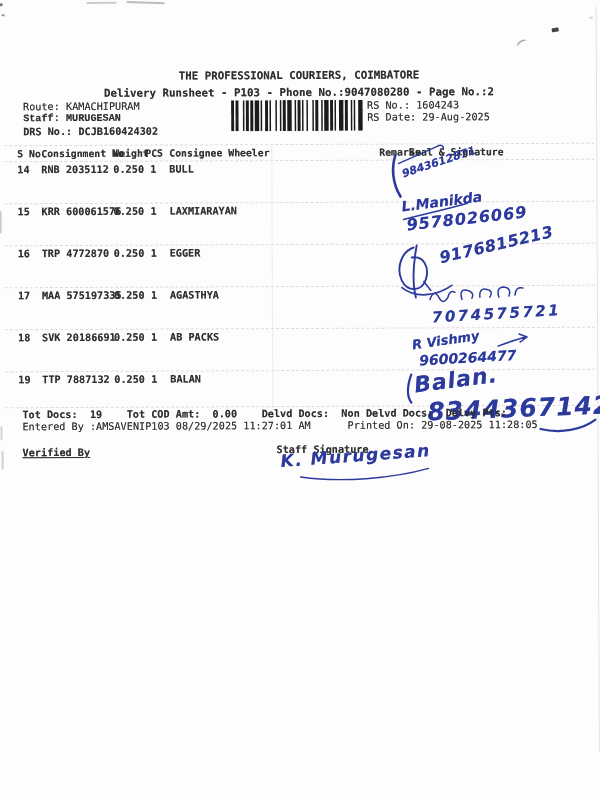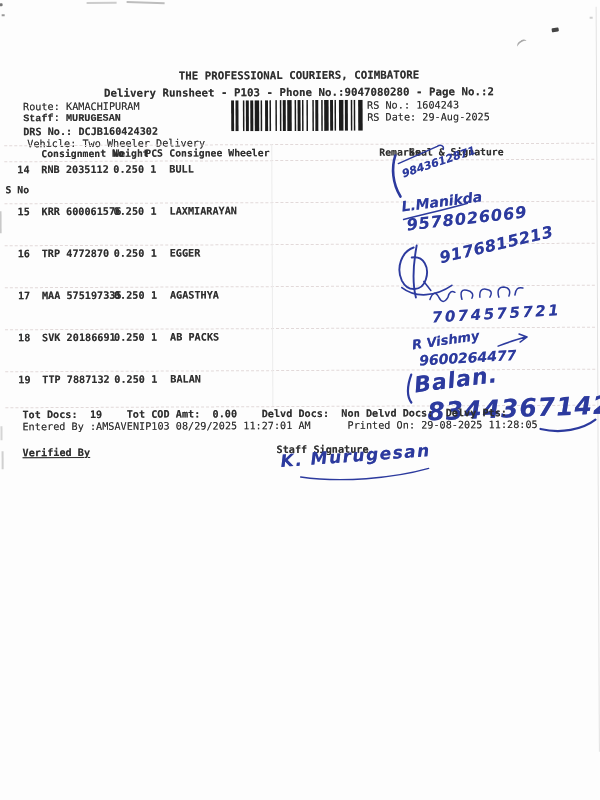--- a/index.html
+++ b/index.html
@@ -13,21 +13,21 @@
   .sz9{font-size:9.8px;line-height:11px;}
   .ctr{left:0;width:100%;text-align:center;}
   .pre{white-space:pre;}
   .hline{border-top:1px dashed #e2d9d9;height:0;left:5px;width:590px;}
   .vline{border-left:1px solid #ececec;width:0;}
   .hand{font-family:"DejaVu Sans","Liberation Sans",sans-serif;color:#2c3a9e;font-style:italic;
         font-weight:600;text-shadow:0 0 .5px rgba(44,58,158,.55);transform-origin:0 50%;white-space:pre;}
   .trow{position:absolute;left:0;width:100%;height:14px;}
   .cell{position:absolute;top:0;}
   .c-sno{left:18px;}.c-cons{left:42px;}.c-wt{left:114px;}.c-pcs{left:151px;}.c-name{left:170px;}
-  .h-sno{left:6px;margin-top:36px;}.h-cons{left:42px;}.h-wt{left:114px;}.h-pcs{left:146px;}.h-name{left:170px;}
+  .h-sno{left:18px;}.h-cons{left:42px;}.h-wt{left:114px;}.h-pcs{left:146px;}.h-name{left:170px;}
   .h-rem{left:352px;margin-left:28px;}.h-seal{left:410px;}
   .artifact{position:absolute;}
   svg{display:block;}
   .sig-layer{position:absolute;left:0;top:0;pointer-events:none;}
 </style>
 </head>
 <body>
 
 <div class="page">
  <div class="tilt">
@@ -43,21 +43,20 @@
   <div class="artifact" style="left:0;top:425px;width:2px;height:14px;background:#d5d5d5;"></div>
   <div class="artifact" style="left:1px;top:450px;width:2px;height:18px;background:#d0d0d0;"></div>
   <div class="artifact" style="left:597px;top:8px;width:1px;height:745px;background:#e2e2e2;"></div>
 
   <div class="abs ctr ink bold" style="top:69px;font-size:10.8px;">THE PROFESSIONAL COURIERS, COIMBATORE</div>
   <div class="abs ctr ink bold" style="top:86px;font-size:10.8px;">Delivery Runsheet - P103 - Phone No.:9047080280 - Page No.:2</div>
 
   <div class="abs ink sz10" style="left:24px;top:100px;">Route: KAMACHIPURAM</div>
   <div class="abs ink sz10 bold" style="left:24px;top:112px;font-family:Liberation Mono, monospace;">Staff: MURUGESAN</div>
   <div class="abs ink sz10 bold" style="left:24px;top:125px;">DRS No.: DCJB160424302</div>
-  <div class="abs ink sz10" style="left:28px;top:137px;">Vehicle: Two Wheeler Delivery</div>
 
   <svg id="barcode" class="abs" style="left:232px;top:100px;" width="133" height="31">
         <rect x="0.00" y="0" width="2.96" height="31" fill="#1c1c1c"></rect>
         <rect x="4.43" y="0" width="2.96" height="31" fill="#1c1c1c"></rect>
         <rect x="11.82" y="0" width="1.48" height="31" fill="#1c1c1c"></rect>
         <rect x="14.78" y="0" width="2.96" height="31" fill="#1c1c1c"></rect>
         <rect x="19.21" y="0" width="2.96" height="31" fill="#1c1c1c"></rect>
         <rect x="23.64" y="0" width="4.43" height="31" fill="#1c1c1c"></rect>
         <rect x="29.56" y="0" width="1.48" height="31" fill="#1c1c1c"></rect>
         <rect x="33.99" y="0" width="2.96" height="31" fill="#1c1c1c"></rect>

